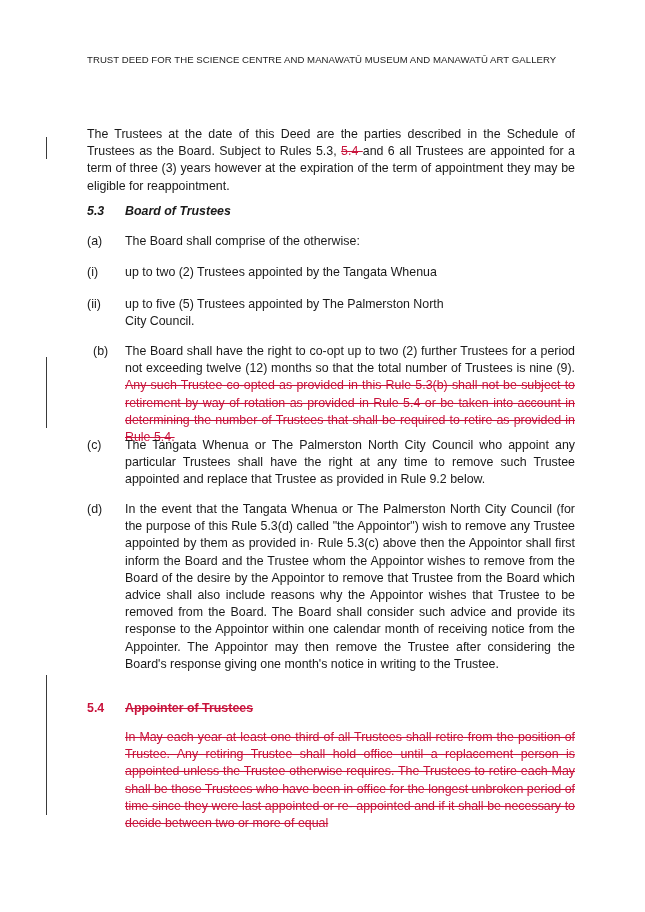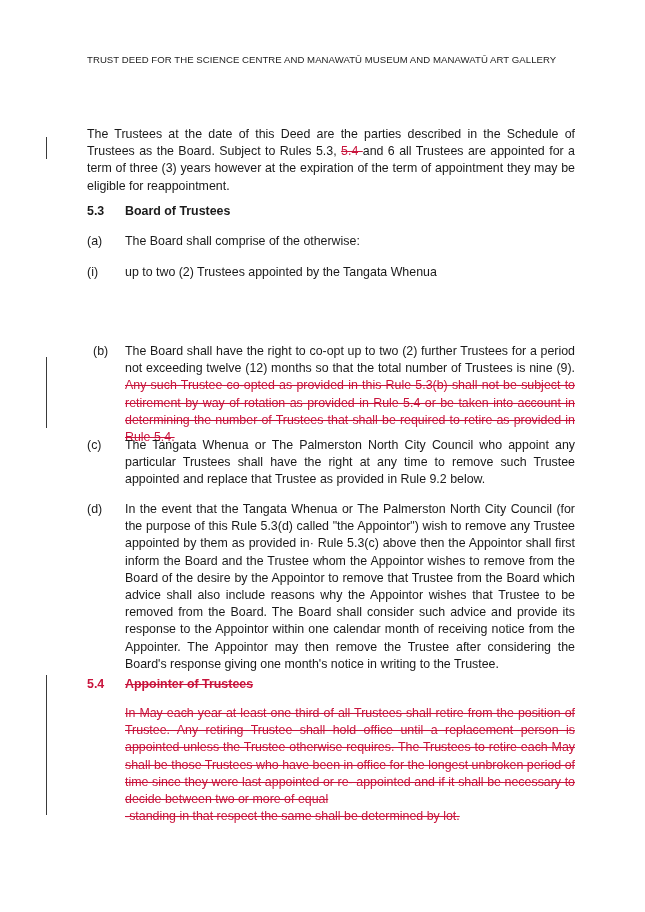--- a/index.html
+++ b/index.html
@@ -6,50 +6,54 @@
   body { width:645px; height:912px; position:relative; overflow:hidden;
          font-family:"Liberation Sans", "DejaVu Sans", sans-serif; color:#1a1a1a; }
   .page { position:absolute; left:8px; top:0; width:645px; height:912px; }
   .header { position:absolute; left:79px; top:54px; font-size:9.6px; letter-spacing:0.05px; color:#222; white-space:nowrap; }
   .heading { position:absolute; left:79px; font-size:12.4px; font-weight:bold; color:#1a1a1a; white-space:nowrap; }
   .heading .num { display:inline-block; width:38px; }
   .para { position:absolute; left:79px; width:488px; font-size:12.4px; line-height:17.2px; text-align:justify; }
   .item { position:absolute; left:79px; width:488px; font-size:12.4px; line-height:17.2px; }
   .item .lbl { position:absolute; left:0; top:0; }
   .item .txt { margin-left:38px; display:block; text-align:justify; }
-  .del { color:#c8143c; text-decoration:line-through; text-decoration-color:#c8143c; }
+  .del { color:#c8143c; text-decoration:line-through; text-decoration-color:#c8143c;margin-top:24px; }
   .changebar { position:absolute; left:38px; width:1.3px; background:#3a3a3a; }
   .last { text-align-last:left; }
 </style>
 </head>
 <body>
 
 <div class="page">
 
   <div class="header">TRUST DEED FOR THE SCIENCE CENTRE AND MANAWATŪ MUSEUM AND MANAWATŪ ART GALLERY</div>
 
   <div class="changebar" style="top:137px;height:22px;"></div>
   <div class="para" style="top:126px;">
     <span>The Trustees at the date of this Deed are the parties described in the Schedule of Trustees as the Board. Subject to Rules 5.3, </span><span class="del">5.4 </span><span>and 6 all Trustees are appointed for a term of three (3) years however at the expiration of the term of appointment they may be eligible for reappointment.</span>
   </div>
 
-  <div class="heading" style="top:204px;">
+  <div class="heading" style="top:204px;font-style:italic;">
     <span class="num">5.3</span><span>Board of Trustees</span>
   </div>
 
   <div class="item" style="top:233px;">
     <span class="lbl">(a)</span>
     <span class="txt">The Board shall comprise of the otherwise:</span>
   </div>
 
   <div class="item" style="top:264px;">
     <span class="lbl">(i)</span>
     <span class="txt">up to two (2) Trustees appointed by the Tangata Whenua</span>
   </div>
 
+  <div class="item" style="top:296px;">
+    <span class="lbl">(ii)</span>
+    <span class="txt" style="text-align:left;"><span>up to five (5) Trustees appointed by The Palmerston North</span><br><span>City Council.</span></span>
+  </div>
 
   <div class="changebar" style="top:357px;height:71px;"></div>
   <div class="item" style="top:343px;">
     <span class="lbl" style="left:6px;">(b)</span>
     <span class="txt"><span>The Board shall have the right to co-opt up to two (2) further Trustees for a period not exceeding twelve (12) months so that the total number of Trustees is nine (9). </span><span class="del">Any such Trustee co-opted as provided in this Rule 5.3(b) shall not be subject to retirement by way of rotation as provided in Rule 5.4 or be taken into account in determining the number of Trustees that shall be required to retire as provided in Rule 5.4.</span></span>
   </div>
 
   <div class="item" style="top:437px;">
     <span class="lbl">(c)</span>
     <span class="txt last">The Tangata Whenua or The Palmerston North City Council who appoint any particular Trustees shall have the right at any time to remove such Trustee appointed and replace that Trustee as provided in Rule 9.2 below.</span>
@@ -59,16 +63,15 @@
     <span class="lbl">(d)</span>
     <span class="txt last">In the event that the Tangata Whenua or The Palmerston North City Council (for the purpose of this Rule 5.3(d) called "the Appointor") wish to remove any Trustee appointed by them as provided in· Rule 5.3(c) above then the Appointor shall first inform the Board and the Trustee whom the Appointor wishes to remove from the Board of the desire by the Appointor to remove that Trustee from the Board which advice shall also include reasons why the Appointor wishes that Trustee to be removed from the Board. The Board shall consider such advice and provide its response to the Appointor within one calendar month of receiving notice from the Appointer. The Appointor may then remove the Trustee after considering the Board's response giving one month's notice in writing to the Trustee.</span>
   </div>
 
   <div class="changebar" style="top:675px;height:140px;"></div>
   <div class="heading del" style="top:677px;">
     <span class="num">5.4</span><span>Appointer of Trustees</span>
   </div>
   <div class="para del" style="top:705px;left:117px;width:450px;">
     <span style="display:block;text-align-last:left;">In May each year at least one third of all Trustees shall retire from the position of Trustee. Any retiring Trustee shall hold office until a replacement person is appointed unless the Trustee otherwise requires. The Trustees to retire each May shall be those Trustees who have been in office for the longest unbroken period of time since they were last appointed or re- appointed and if it shall be necessary to decide between two or more of equal</span>
-    <span style="display:block;">-standing in that respect the same shall be determined by lot.</span>
   </div>
 
 </div>
 
 </body></html>

